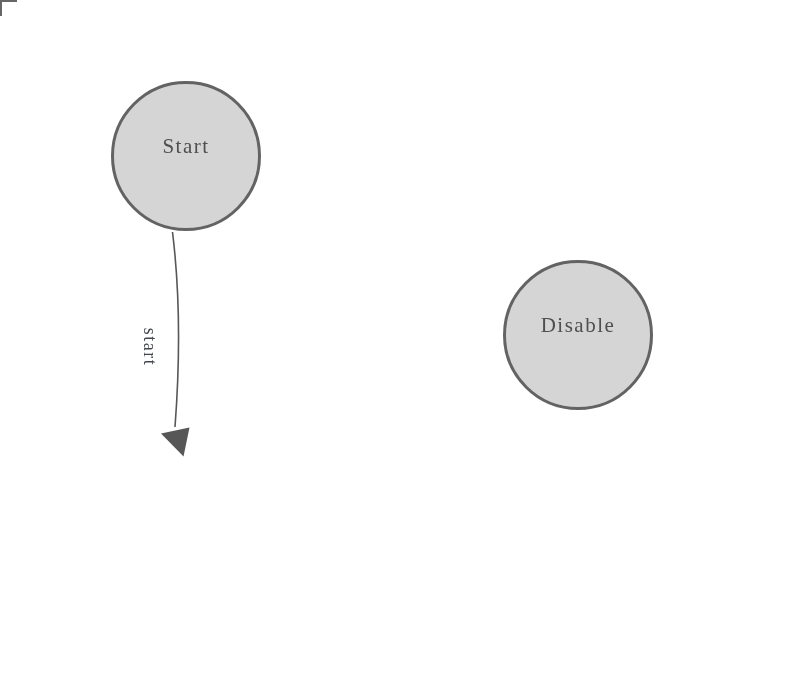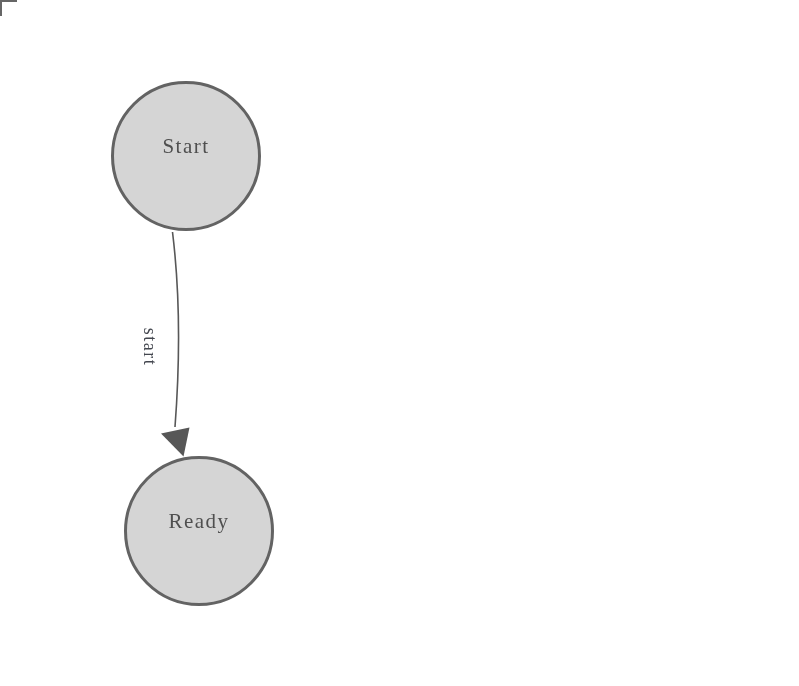--- a/index.html
+++ b/index.html
@@ -65,18 +65,18 @@
     <path d="M 172.5 232 C 179 285 181 348 175 427" fill="none" stroke="var(--edge-stroke)" stroke-width="1.6"></path>
     <polygon points="161,433.5 189.5,427.5 183.5,456.5" fill="var(--edge-stroke)"></polygon>
   </svg>
 
   <div class="edge-label">start</div>
 
   <div class="state-node node-start">
     <span class="node-label">Start</span>
   </div>
 
-  <div class="state-node node-ready">
-    <span class="node-label">Ready</span>
+
+  <div class="state-node node-disable">
+    <span class="node-label">Disable</span>
   </div>
-
 
 </div>
 
 </body></html>

